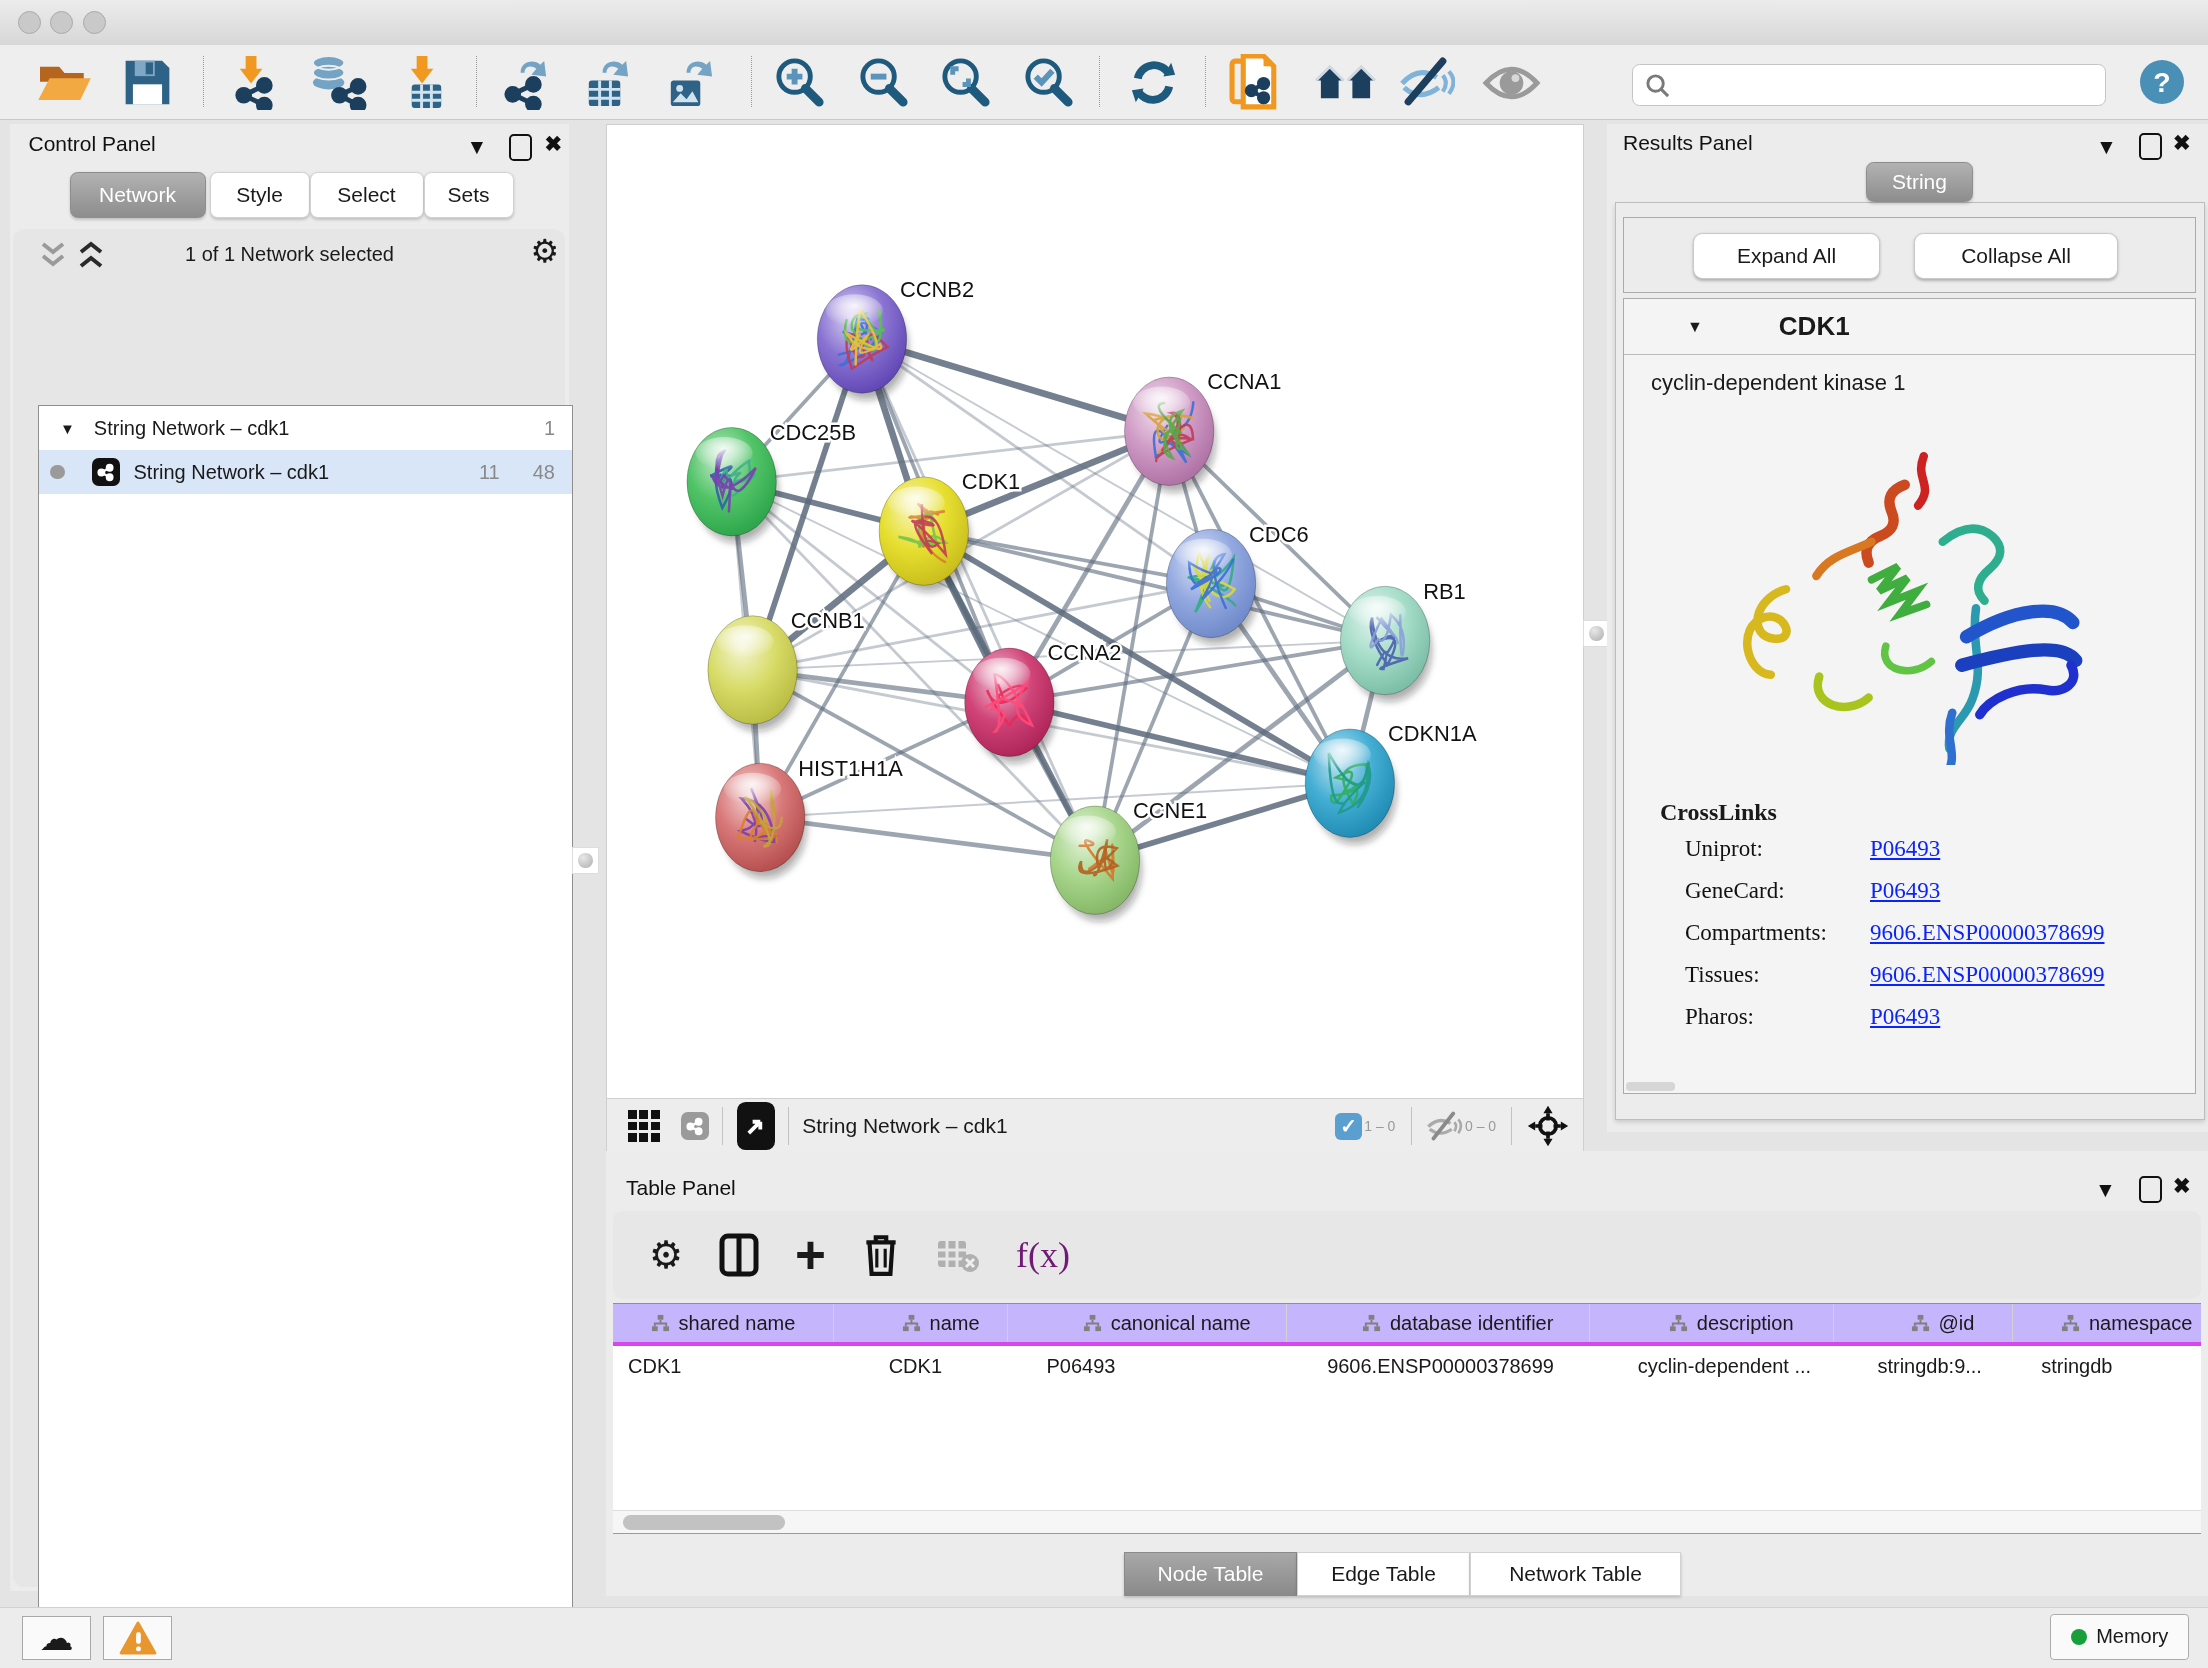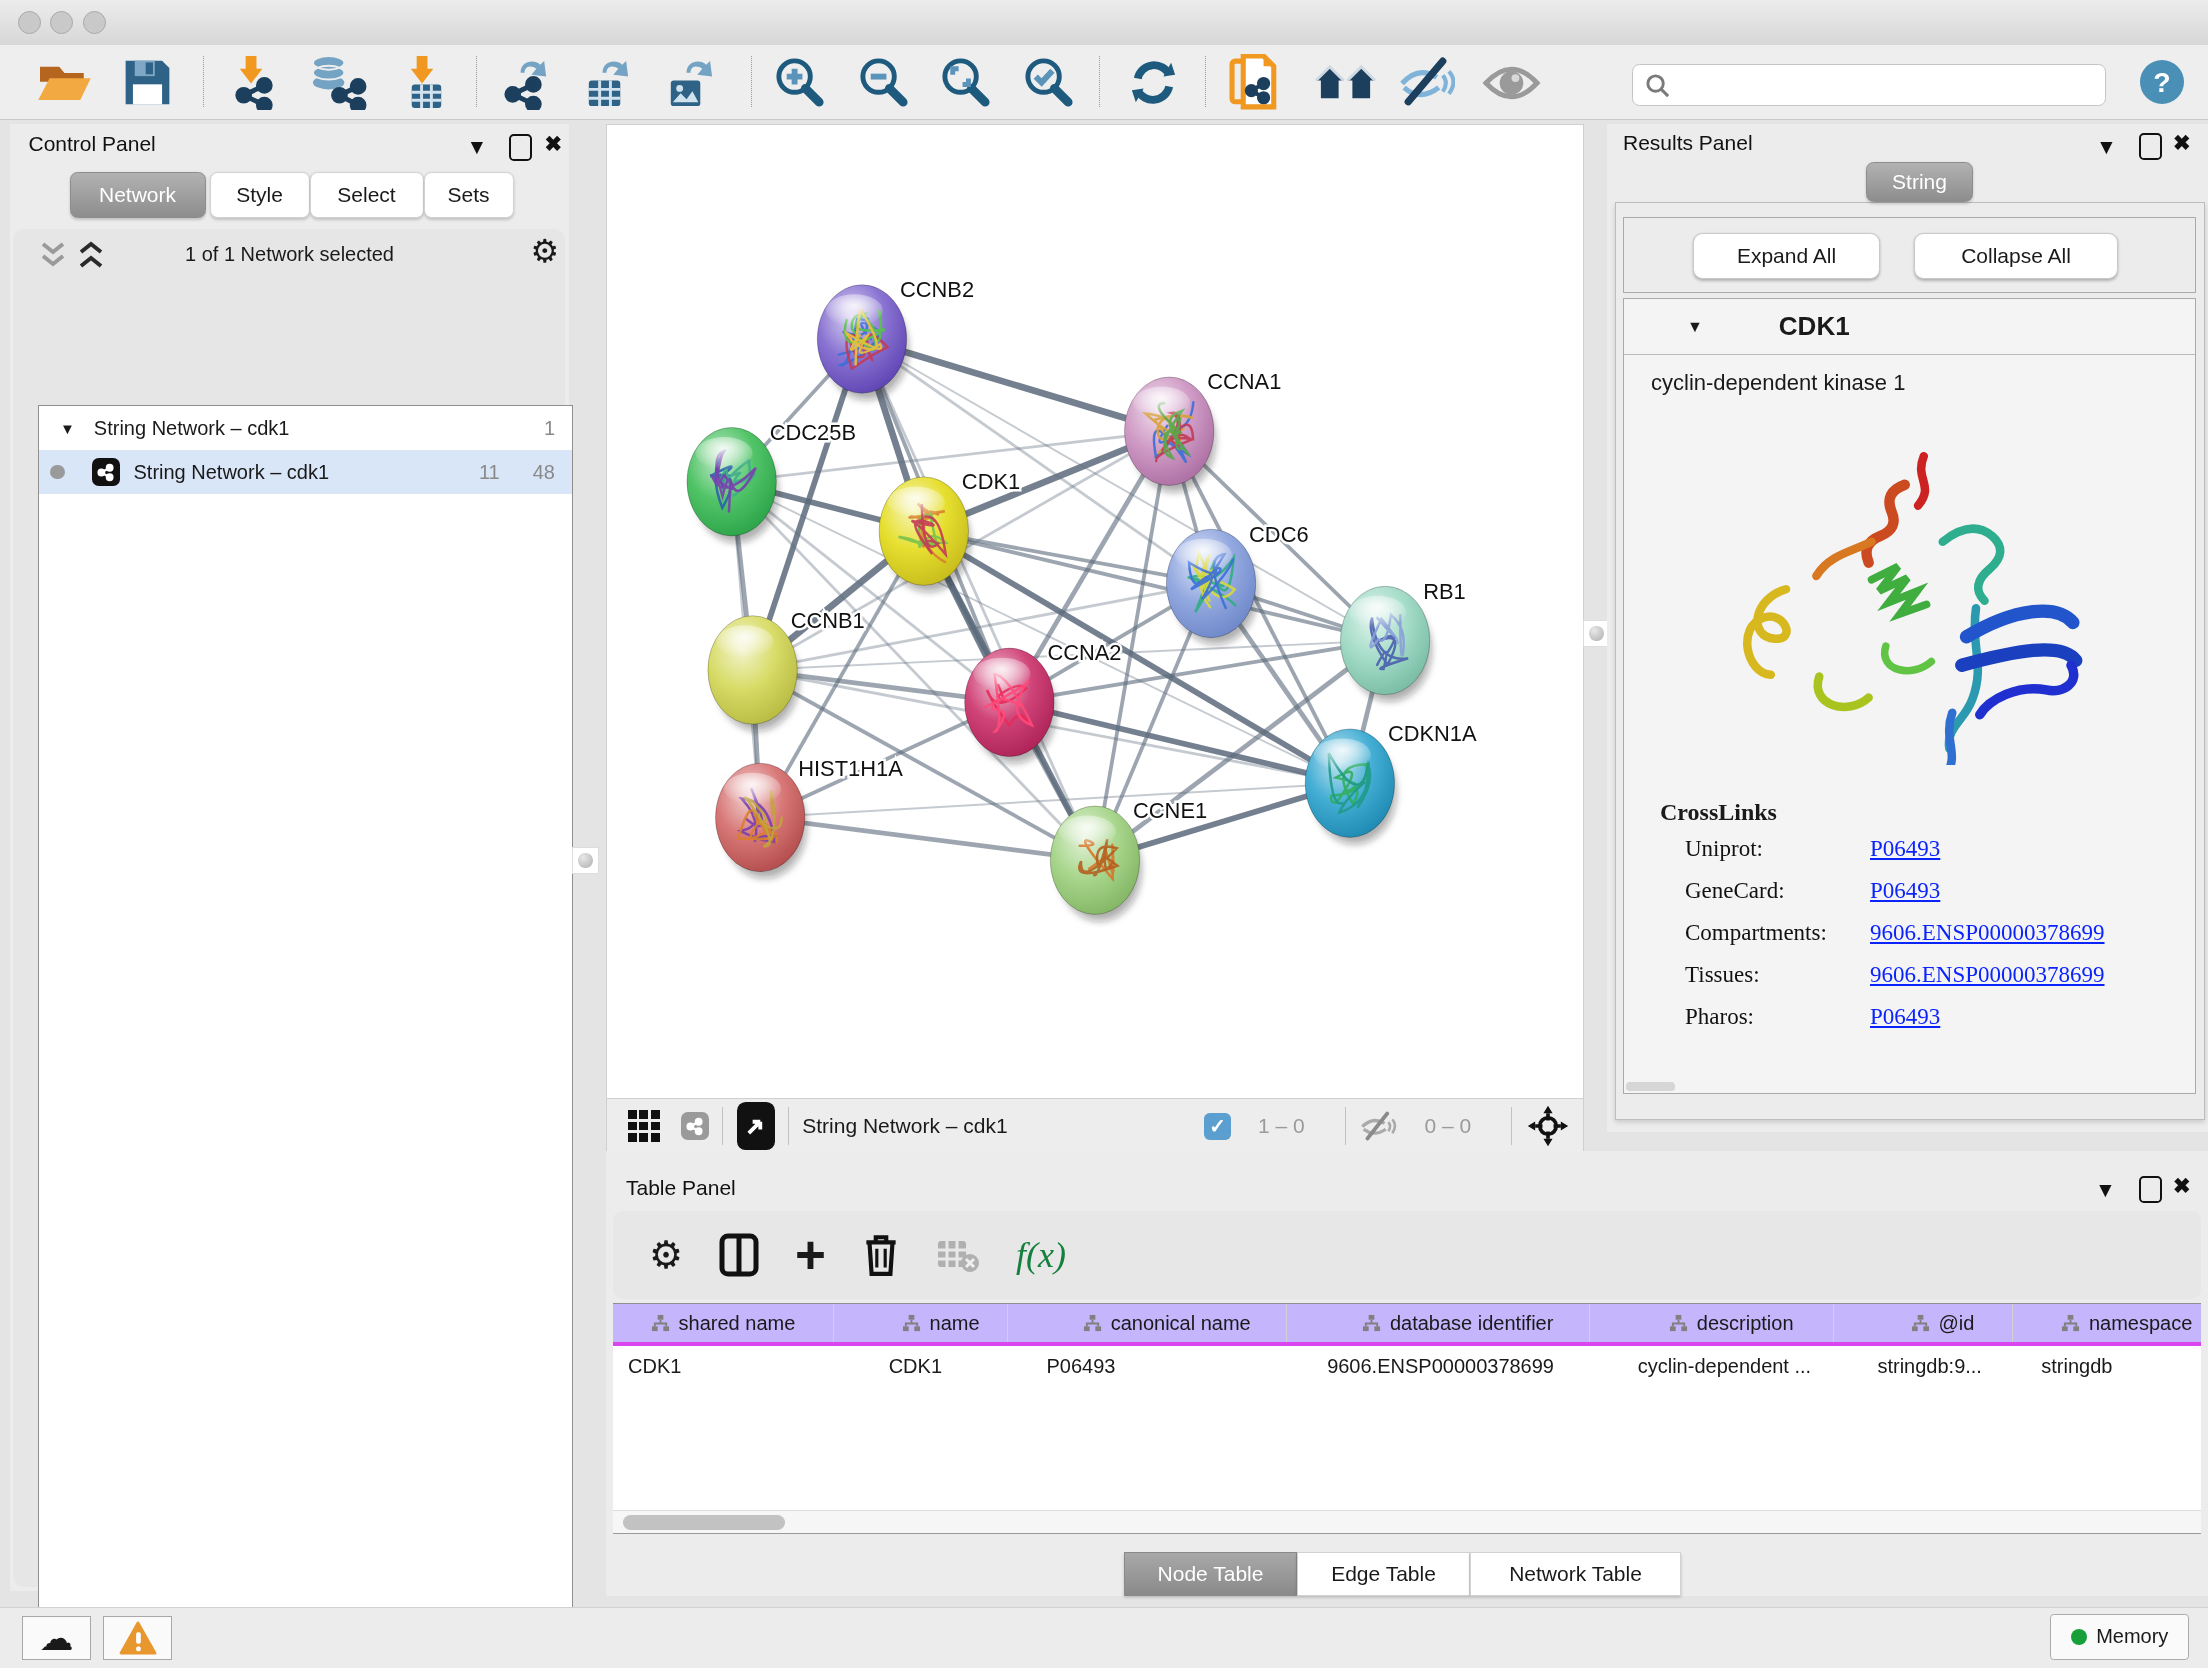--- a/index.html
+++ b/index.html
@@ -39,21 +39,21 @@
   
   .netpanel{left:606px;top:124px;width:978px;height:975px;background:#fff;border:1px solid #cfcfcf;box-sizing:border-box;}
   .nettb{left:606px;top:1099px;width:978px;height:55px;background:#ededed;border:1px solid #cfcfcf;border-top:none;
     display:flex;align-items:center;box-sizing:border-box;}
   .vsep{width:0;height:38px;border-left:1px solid #c2c2c2;margin:0 13.3px;}
   .gridicon{display:grid;grid-template-columns:repeat(3,8.6px);grid-gap:2.9px;}
   .gridicon span{width:8.6px;height:8.6px;background:#111;}
   .birdseye{width:38px;height:48px;background:#111;border-radius:8.6px;display:flex;align-items:center;justify-content:center;}
   .chk{width:27px;height:27px;background:#5a9fd0;border-radius:5.7px;color:#fff;font-size:20px;font-weight:bold;
     display:flex;align-items:center;justify-content:center;}
-  .cnttext{font-size:21px;color:#9a9a9a;margin:0 27px;}
+  .cnttext{font-size:14px;color:#9a9a9a;margin:0 2px;}
   
   .rpanel{left:1607px;top:124px;width:601px;height:1008px;background:#ececec;}
   .rbox{left:1615px;top:202px;width:588px;height:916px;background:#ececec;border:1px solid #bdbdbd;
     box-shadow:0 2.9px 4.8px rgba(0,0,0,0.15);}
   .rsec{left:1623px;top:217px;width:573px;height:76px;border:1px solid #aaa;background:#ececec;box-sizing:border-box;}
   .rbtn{height:44px;background:#fff;border:1px solid #c9c9c9;border-radius:9.5px;font-size:21px;
     display:flex;align-items:center;justify-content:center;box-shadow:0 1.9px 2.9px rgba(0,0,0,0.25);}
   .cdkbox{left:1623px;top:298px;width:573px;height:796px;border:1px solid #aaa;background:#f4f4f4;box-sizing:border-box;}
   .cdkhdr{height:55px;display:flex;align-items:center;border-bottom:1px solid #bbb;}
   .serif{font-family:"Liberation Serif",serif;}
@@ -666,21 +666,21 @@
       </svg>
   </span>
   <span class="tico">
     <svg width="44" height="38" viewBox="0 0 44 36">
         <rect x="2" y="4" width="28" height="26" rx="3" fill="#b0b0b0"></rect>
         <path d="M2 13 h28 M2 22 h28 M11 4 v26 M21 4 v26" stroke="#e8e8e8" stroke-width="3"></path>
         <circle cx="34" cy="26" r="9" fill="#b0b0b0"></circle>
         <path d="M30 22 l8 8 M38 22 l-8 8" stroke="#eee" stroke-width="3"></path>
       </svg>
   </span>
-  <span class="tico serif" style="font-size:36px;font-style:italic;color:#15803d">f(x)</span>
+  <span class="tico serif" style="font-size:36px;color:#701a75">f(x)</span>
 </div>
 
 <div class="abs" style="left:613px;top:1303px;width:1588px">
   <div class="thead">
     <div class="th" style="width:261px">
         <svg width="19" height="19" viewBox="0 0 20 20">
           <rect x="7" y="1" width="6" height="5" fill="#808080"></rect>
           <rect x="1" y="13" width="6" height="5" fill="#808080"></rect>
           <rect x="13" y="13" width="6" height="5" fill="#808080"></rect>
           <path d="M10 6 v4 M4 13 v-3 h12 v3" stroke="#808080" stroke-width="2" fill="none"></path>

